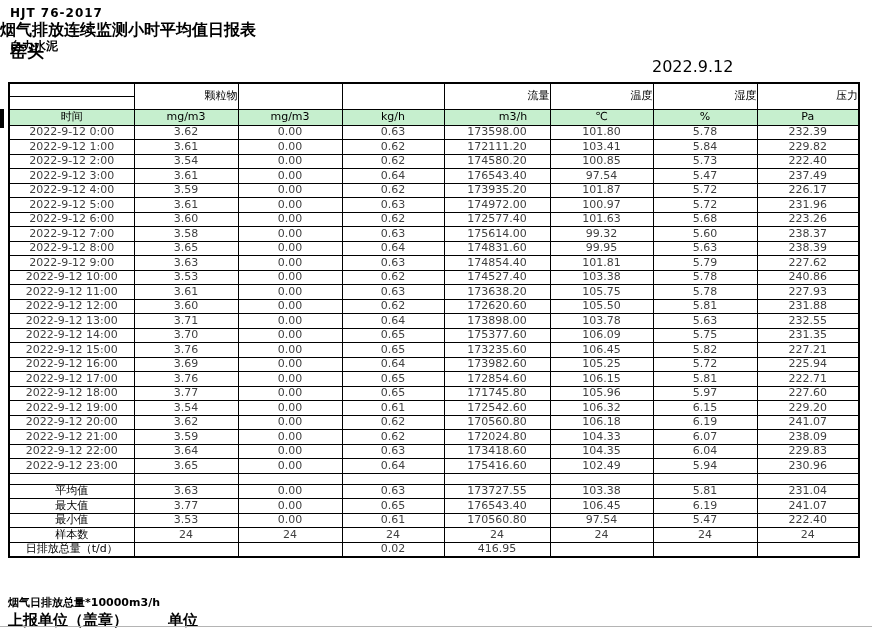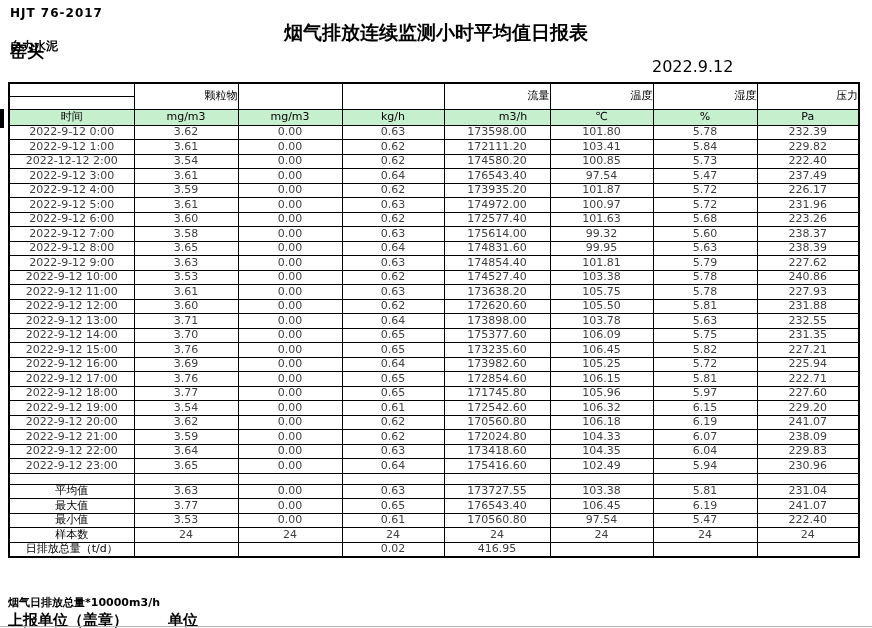--- a/index.html
+++ b/index.html
@@ -4,21 +4,21 @@
 <style>
   * { margin:0; padding:0; box-sizing:border-box; }
   html,body { width:872px; height:628px; background:#ffffff; }
   body {
     position:relative;
     font-family:"DejaVu Sans", sans-serif;
     overflow:hidden;
     color:#000;
   }
   .hjt-code { position:absolute; left:10px; top:6px; font-size:12px; font-weight:bold; letter-spacing:1px; }
-  .report-title { position:absolute; left:0; top:20px; width:872px; text-align:center; font-size:19px; font-weight:bold; }
+  .report-title { position:absolute; left:0; top:20px; width:872px; text-align:left; font-size:16px; font-weight:bold; }
   .company-name { position:absolute; left:10px; top:38px; font-size:12px; font-weight:bold; }
   .stack-name { position:absolute; left:10px; top:40px; font-size:17px; font-weight:bold; }
   .report-date { position:absolute; left:652px; top:57px; font-size:16px; }
 
   table.report-table {
     position:absolute; left:8px; top:82px;
     width:850px;
     border-collapse:collapse; table-layout:fixed;
     border:2px solid #000;
   }
@@ -102,21 +102,21 @@
         <td>2022-9-12 1:00</td>
         <td>3.61</td>
         <td>0.00</td>
         <td>0.62</td>
         <td>172111.20</td>
         <td>103.41</td>
         <td>5.84</td>
         <td>229.82</td>
       </tr>
       <tr>
-        <td>2022-12-12 2:00</td>
+        <td>2022-9-12 2:00</td>
         <td>3.54</td>
         <td>0.00</td>
         <td>0.62</td>
         <td>174580.20</td>
         <td>100.85</td>
         <td>5.73</td>
         <td>222.40</td>
       </tr>
       <tr>
         <td>2022-9-12 3:00</td>

